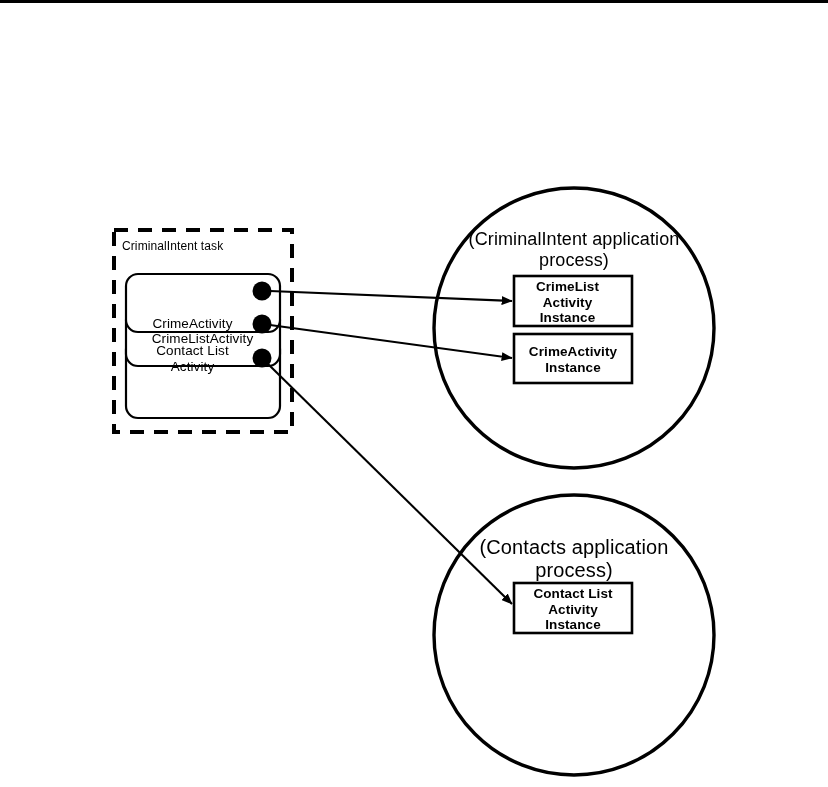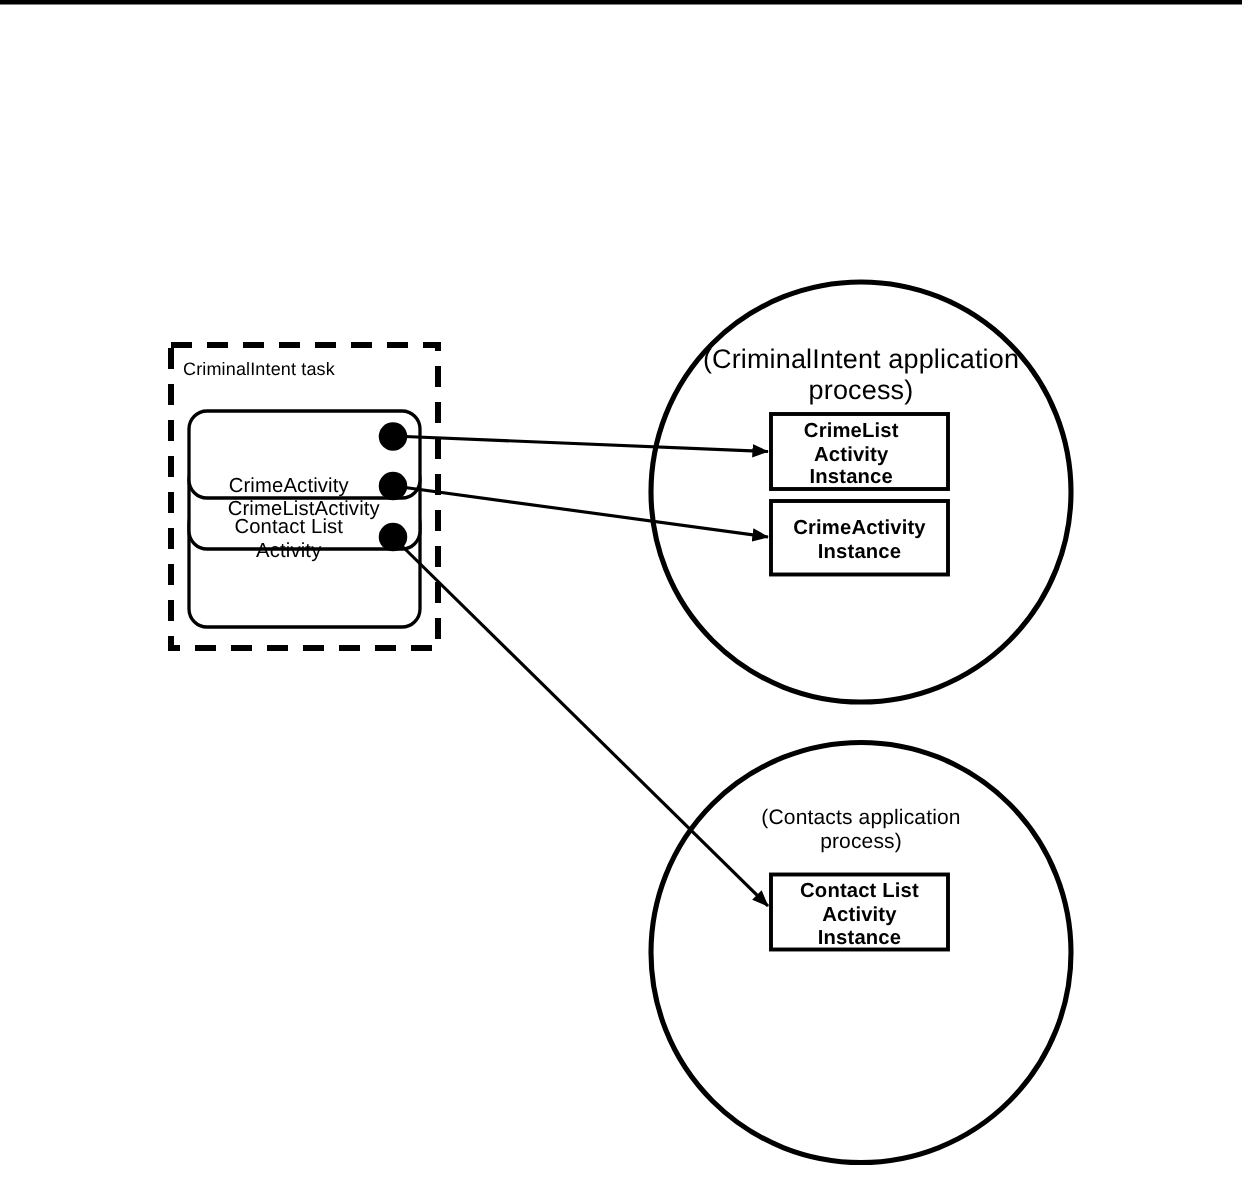--- a/index.html
+++ b/index.html
@@ -74,21 +74,21 @@
     left: 454px;
     top: 229px;
     width: 240px;
     font-size: 18px;
     text-align: center;
   }
   .proc-title-2 {
     left: 454px;
     top: 536px;
     width: 240px;
-    font-size: 14px;
+    font-size: 20px;
   }
   .inst-1 {
     left: 514px;
     top: 279px;
     width: 107px;
     font-size: 13.5px;
     font-weight: bold;
   }
   .inst-2 {
     left: 514px;

